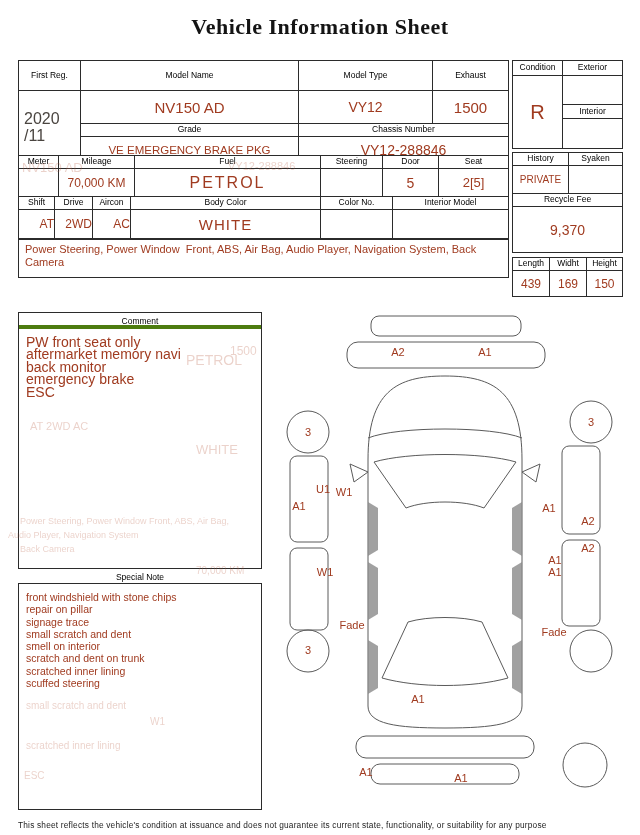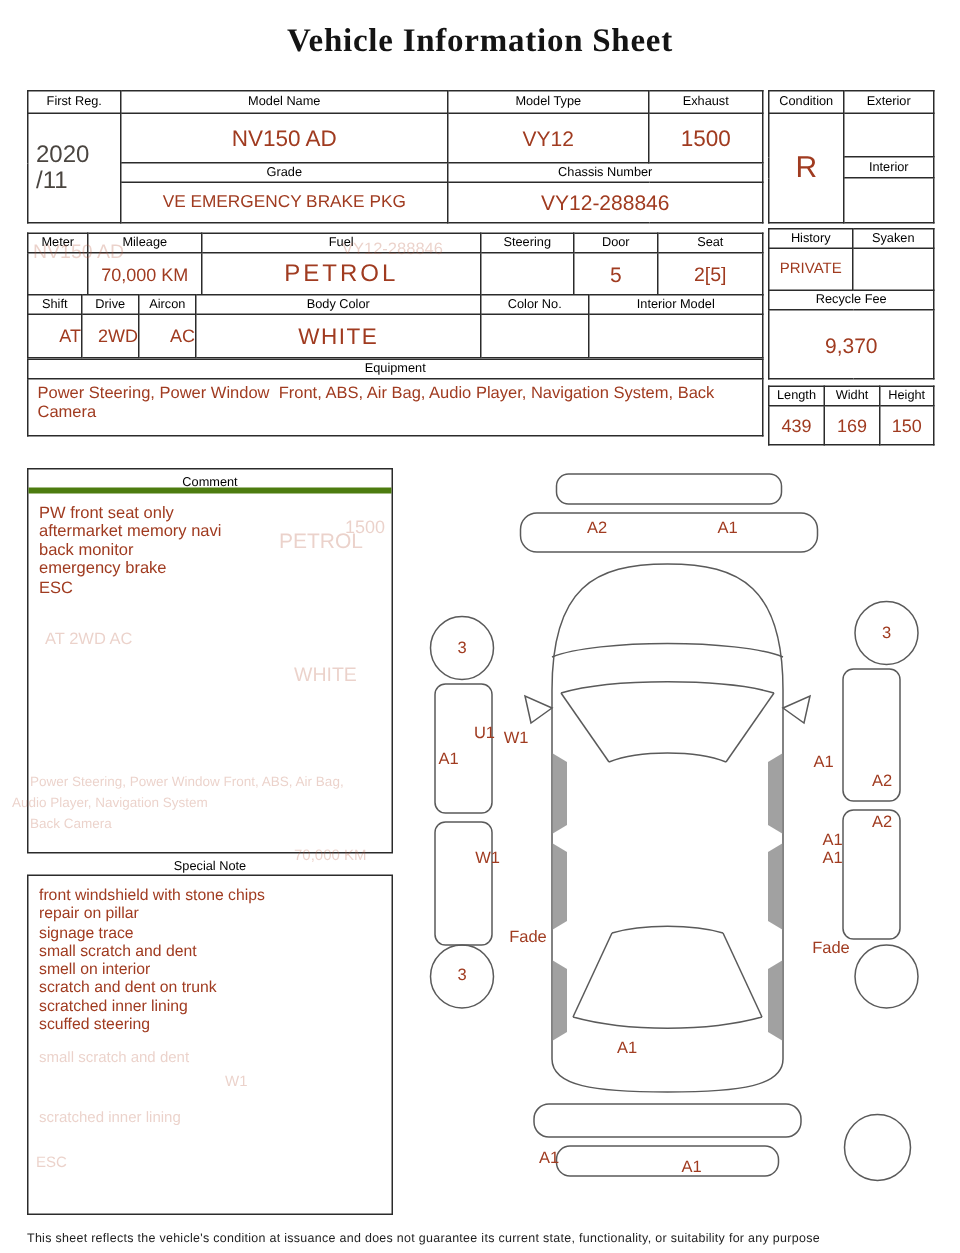--- a/index.html
+++ b/index.html
@@ -33,21 +33,21 @@
   td.recy { font-size:14px; }
   td.dim { font-size:12px; }
   td.equip { font-size:11px; text-align:left; vertical-align:top;
              padding:3px 18px 2px 6px; line-height:13px; white-space:pre-wrap; }
 
   .comment-panel { position:absolute; left:18px; top:312px; width:244px; height:498px;
                    border:1px solid #2b2b2b; background:#fff; }
   .panel-hdr { height:16px; border-bottom:4px solid #4d7c0f; text-align:center;
                font-size:8.5px; padding-top:3px; color:#000; }
   .comment-body { position:absolute; top:19px; left:0; right:16px; padding:4px 7px;
-                  color:var(--accent,#a03b20); font-size:11px; line-height:12.4px; }
+                  color:var(--accent,#a03b20); font-size:14px; line-height:12.4px; }
   .sn-hdr { position:absolute; top:255px; left:-1px; right:-1px; height:16px;
             border-top:1px solid #2b2b2b; border-bottom:1px solid #2b2b2b;
             text-align:center; font-size:8.5px; padding-top:3px; color:#000; background:#fff; }
   .sn-body { position:absolute; top:274px; left:0; right:0; padding:4px 7px;
              color:var(--accent,#a03b20); font-size:10.5px; line-height:12.3px; }
   .line { white-space:nowrap; }
 
   .diagram { position:absolute; left:268px; top:310px; width:354px; height:502px; }
   .diagram svg { position:absolute; left:0; top:0; }
   .marks { position:absolute; left:0; top:0; right:0; bottom:0; }
@@ -69,21 +69,21 @@
   <div class="title">Vehicle Information Sheet</div>
 
   <table class="tbl" style="left:18px;top:60px;width:490px">
     <colgroup>
         <col style="width:62px">
         <col style="width:218px">
         <col style="width:134px">
         <col style="width:76px">
       </colgroup>
     <tbody>
-        <tr style="height:15px">
+        <tr style="height:30px">
       <td class="h">First Reg.</td>
       <td class="h">Model Name</td>
       <td class="h">Model Type</td>
       <td class="h">Exhaust</td>
     </tr>
     <tr style="height:33px">
       <td class="v reg" rowspan="3">
         <div>2020</div>
         <div>/11</div>
       </td>
@@ -181,23 +181,20 @@
       <td class="v"></td>
     </tr>
   </tbody>
     </table>
 
   <table class="tbl" style="left:18px;top:239px;width:490px">
     <colgroup>
         <col style="width:490px">
       </colgroup>
     <tbody>
-        <tr style="height:13px">
-      <td class="h">Equipment</td>
-    </tr>
     <tr style="height:38px">
       <td class="v equip">Power Steering, Power Window  Front, ABS, Air Bag, Audio Player, Navigation System, Back Camera</td>
     </tr>
   </tbody>
     </table>
 
   <table class="tbl" style="left:512px;top:152px;width:110px">
     <colgroup>
         <col style="width:56px">
         <col style="width:54px">

